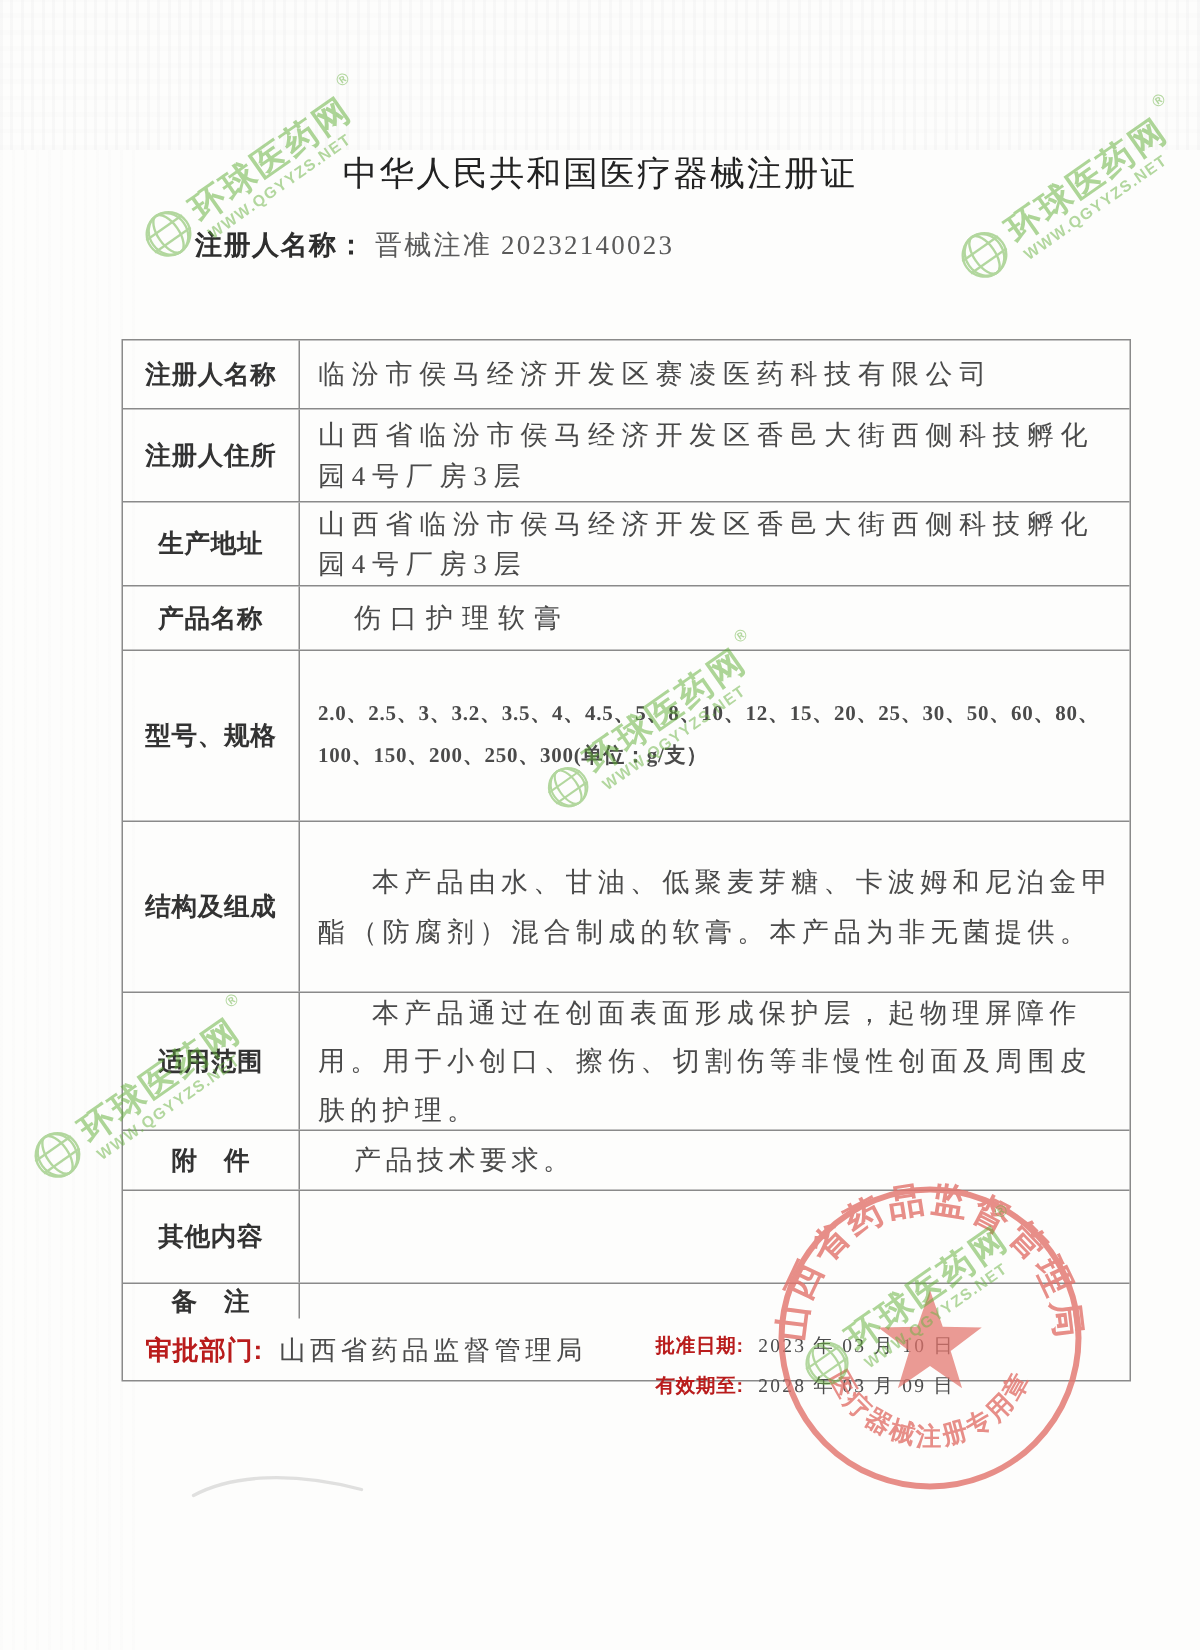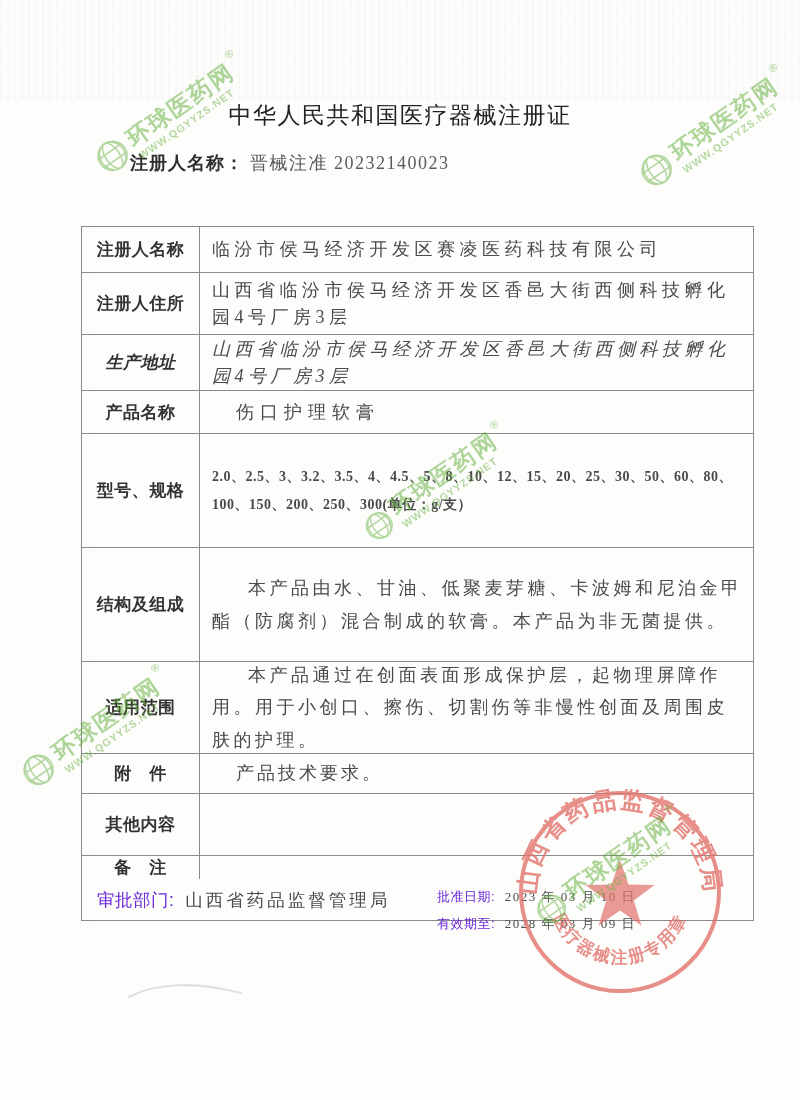--- a/index.html
+++ b/index.html
@@ -57,41 +57,41 @@
     text-align:center;box-sizing:border-box;padding:0 4px;
   }
   .tvalue{
     flex:1;display:flex;align-items:center;box-sizing:border-box;
     font-family:"Liberation Serif", serif;font-size:18px;color:#4a4a4a;
     padding:4px 8px 4px 12px;
   }
   .vtext{display:block;width:100%;line-height:1.5;}
   .trow:nth-child(1){height:46px;}
   .trow:nth-child(2){height:62px;}
-  .trow:nth-child(3){height:56px;font-style:italic;}
+  .trow:nth-child(3){height:56px;}
   .trow:nth-child(4){height:43px;justify-content:flex-end;}
   .trow:nth-child(5){height:114px;}
   .trow:nth-child(6){height:114px;}
   .trow:nth-child(7){height:92px;}
   .trow:nth-child(8){height:40px;}
   .trow:nth-child(9){height:62px;}
   .trow:nth-child(10){height:64px;}
   .trow:nth-child(1) .vtext,
   .trow:nth-child(2) .vtext,
   .trow:nth-child(3) .vtext{letter-spacing:4.5px;line-height:1.45;}
   .trow:nth-child(4) .vtext{letter-spacing:6px;padding-left:24px;}
   .trow:nth-child(5) .vtext{letter-spacing:.5px;font-size:14px;line-height:1.95;font-weight:bold;}
   .trow:nth-child(6) .vtext,
   .trow:nth-child(7) .vtext{text-indent:2em;letter-spacing:3.5px;line-height:1.8;}
   .trow:nth-child(8) .vtext{letter-spacing:3px;padding-left:24px;}
 
   
   .footer{position:absolute;left:0;top:884px;width:800px;z-index:1;}
   .dept{position:absolute;left:97px;top:4px;font-size:17.5px;white-space:nowrap;}
-  .f-label{font-weight:normal;color:#6d28d9;letter-spacing:.5px;margin-top:40px;}
+  .f-label{font-weight:bold;color:#b91c1c;letter-spacing:.5px;margin-top:40px;}
   .f-value{
     font-family:"Liberation Serif", serif;color:#4a4a4a;
     letter-spacing:3px;margin-left:6px;
   }
   .dates{position:absolute;left:437px;top:4px;}
   .date-row{font-size:13px;margin-bottom:9px;white-space:nowrap;}
   .date-row .f-value{letter-spacing:1.5px;}
 
   
   .wm{

